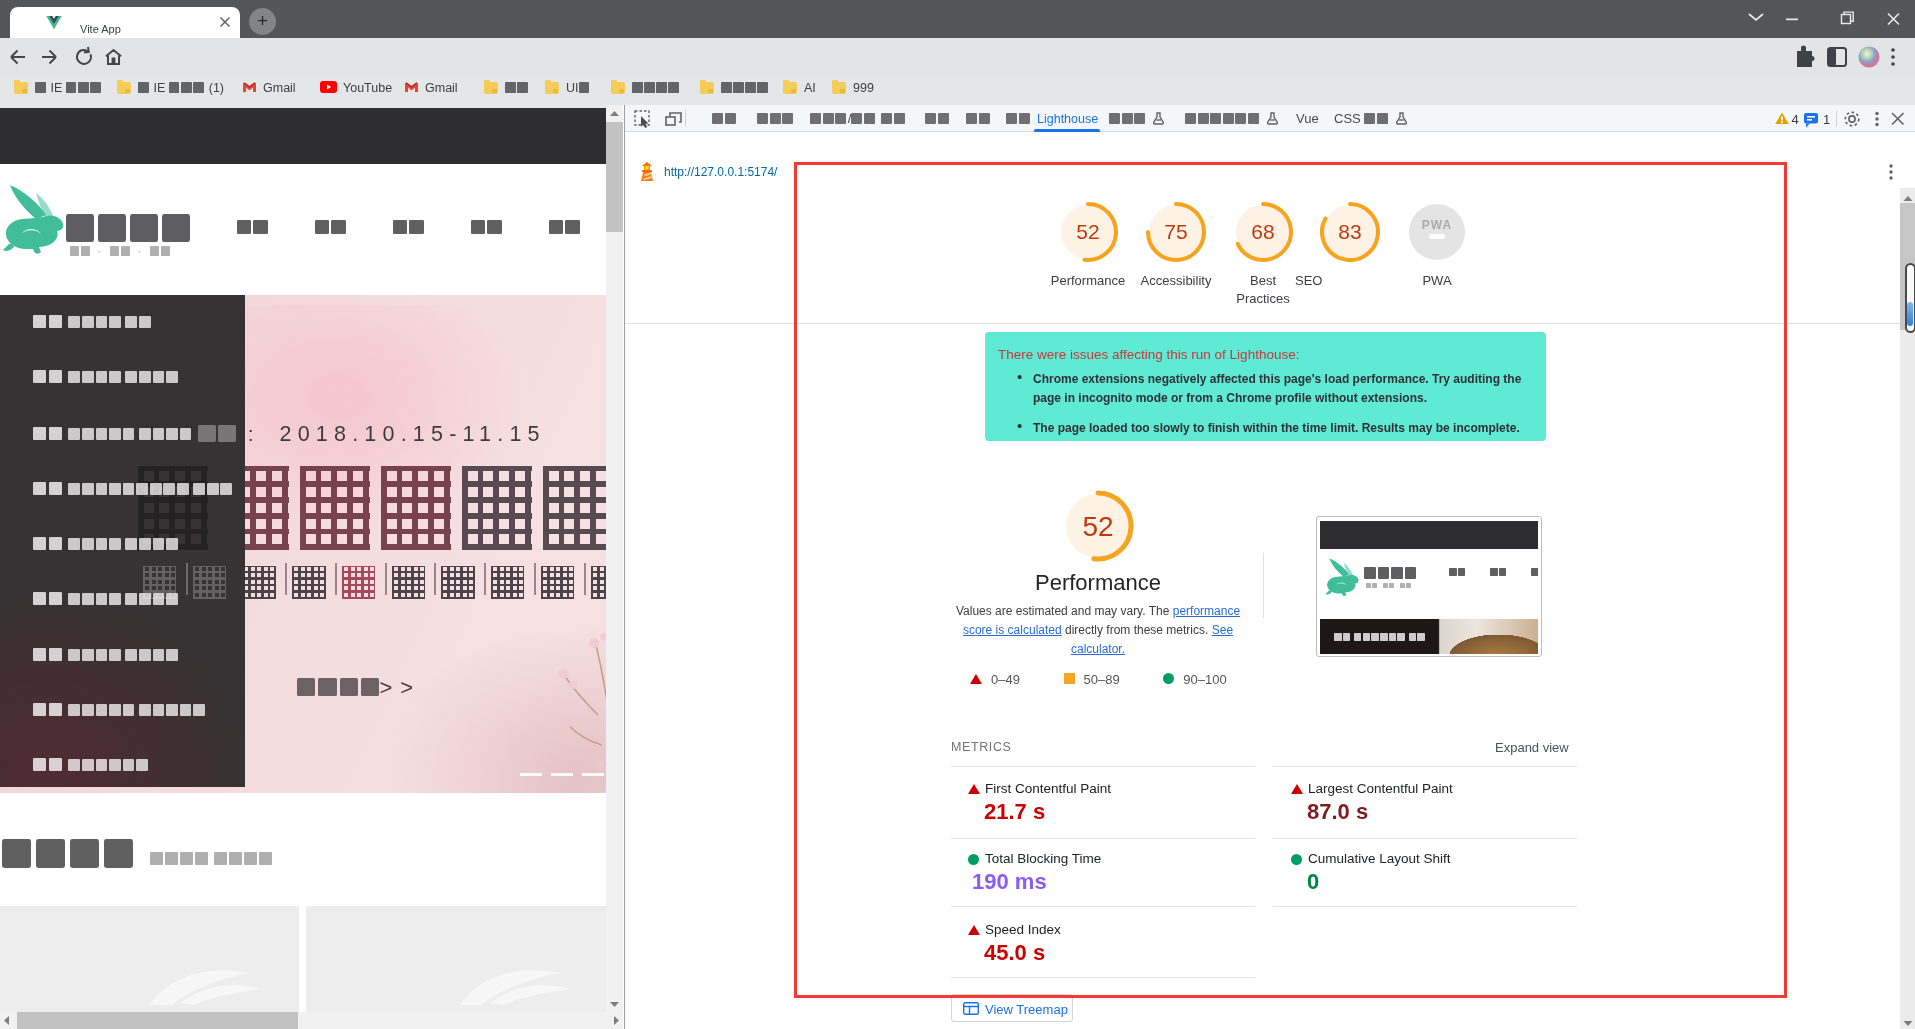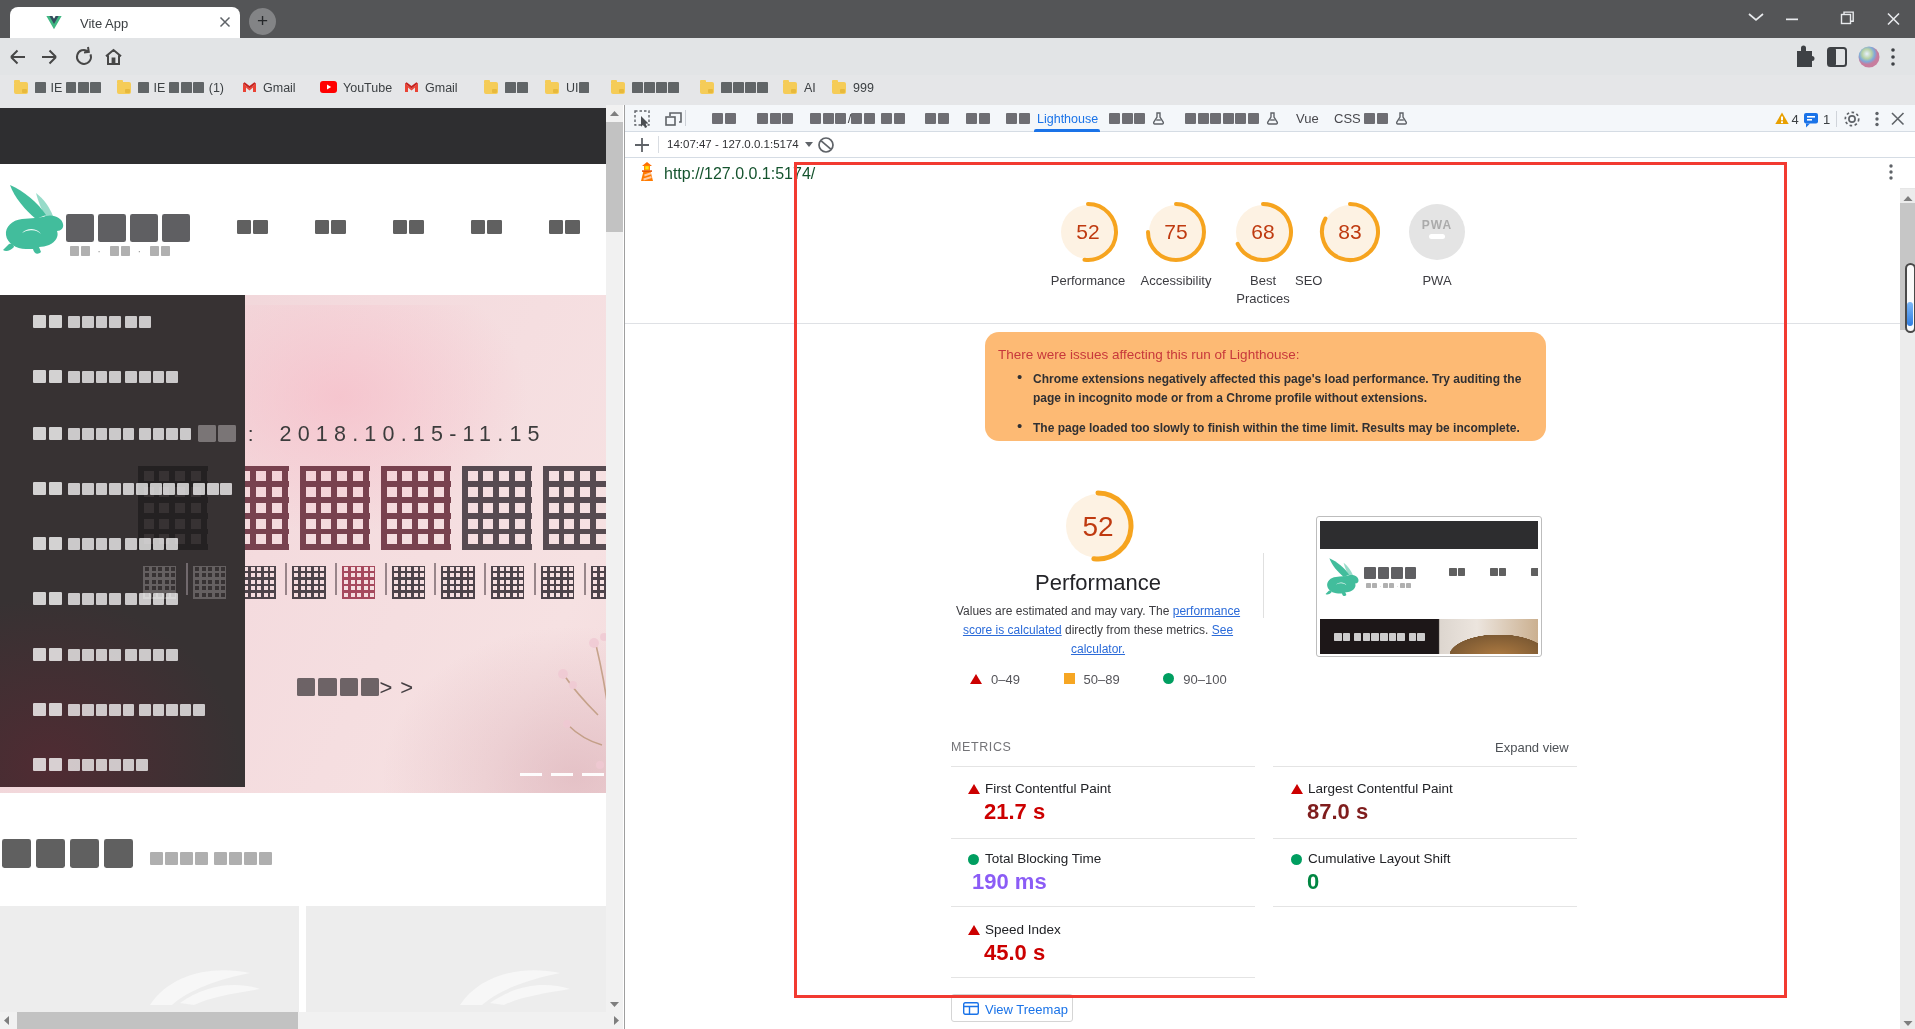--- a/index.html
+++ b/index.html
@@ -48,21 +48,21 @@
 a.lnk{color:#2b6bd9;text-decoration:underline;}
 </style></head>
 <body>
 <div id="root">
 <div class="abs" id="tabbar"></div>
 <div class="abs" id="tab">
       <svg style="position:absolute;left:36px;top:9px" width="16" height="14" viewBox="0 0 24 22">
         <path fill="#41b883" d="M14.8 0L12 4.8 9.2 0H0l12 20.8L24 0z"></path>
         <path fill="#35495e" d="M14.8 0L12 4.8 9.2 0H4.8L12 12.5 19.2 0z"></path>
       </svg>
-      <span style="position:absolute;left:70px;top:9px;font-size:13px;color:#3c4043;">Vite App</span>
+      <span style="position:absolute;left:70px;top:16px;font-size:11px;color:#3c4043;">Vite App</span>
       <svg style="position:absolute;right:9px;top:9px" width="12" height="12">
         <path d="M1.5 1.5 l9 9 M10.5 1.5 l-9 9" stroke="#5f6368" stroke-width="1.5"></path>
       </svg>
     </div>
 <div class="abs" id="newtab">+</div>
 <svg class="abs" style="left:1741px;top:0" width="174" height="38">
       <path d="M8 14 l7 6 7-6" stroke="#e8eaed" stroke-width="1.7" fill="none"></path>
       <rect x="45" y="18.5" width="12" height="1.7" fill="#e8eaed"></rect>
       <rect x="100.5" y="14.5" width="9" height="9" fill="none" stroke="#e8eaed" stroke-width="1.4"></rect>
       <path d="M103 14.5 v-2.4 h9.2 v9.2 h-2.5" stroke="#e8eaed" stroke-width="1.4" fill="none"></path>
@@ -257,41 +257,30 @@
             <circle cx="80" cy="11" r="6.7" stroke-dasharray="2.6 2.55"></circle>
           </g>
       <g fill="#5f6368">
             <circle cx="105" cy="5.5" r="1.7"></circle>
             <circle cx="105" cy="11" r="1.7"></circle>
             <circle cx="105" cy="16.5" r="1.7"></circle>
           </g>
       <path d="M120 5 l11.5 11.5 M131.5 5 l-11.5 11.5" stroke="#5f6368" stroke-width="1.6"></path>
         </svg>
 </div>
-<div id="dtrow2">
-      <svg style="position:absolute;left:8px;top:4px" width="18" height="18">
-          <path d="M9 2 v14 M2 9 h14" stroke="#5f6368" stroke-width="1.8"></path>
-        </svg>
-      <div style="position:absolute;left:33px;top:4px;width:1px;height:17px;background:#d9dde2"></div>
-      <div style="position:absolute;left:42px;top:6px;font-size:11.5px;color:#303134">14:07:47 - 127.0.0.1:5174 <span style="display:inline-block;width:0;height:0;border-left:4.5px solid transparent;border-right:4.5px solid transparent;border-top:5.5px solid #5f6368;vertical-align:1px;margin-left:3px"></span></div>
-      <svg style="position:absolute;left:192px;top:4px" width="18" height="18">
-          <circle cx="9" cy="9" r="7" fill="none" stroke="#5f6368" stroke-width="1.7"></circle>
-          <path d="M4.2 4.8 l9.6 8.4" stroke="#5f6368" stroke-width="1.7"></path>
-        </svg>
-    </div>
 <div id="dtrow3">
       <svg style="position:absolute;left:13px;top:4px" width="18" height="21" viewBox="0 0 18 21">
         <path d="M9 0 l5 4 h-10 z" fill="#ff6d00"></path>
           <rect x="6" y="3.5" width="6" height="5" fill="#ff8f00"></rect>
           <rect x="7.3" y="4.2" width="3.4" height="3.2" fill="#ffe612"></rect>
         <path d="M5.5 9 h7 l2.5 10 h-12 z" fill="#ff7b00"></path>
         <path d="M6.2 12.5 l6.5 -2.2 .5 2 -6.6 2.3z M5.4 16.5 l7.8-2.6 .5 2 -8 2.7z" fill="#ffc9a3"></path>
         <rect x="4" y="8.3" width="10" height="1.6" fill="#e65100"></rect>
         </svg>
-      <div style="position:absolute;left:39px;top:7px;font-size:16px;color:#14532d">http://127.0.0.1:5174/</div>
+      <div style="position:absolute;left:39px;top:7px;font-size:12px;color:#0369a1">http://127.0.0.1:5174/</div>
       <svg style="position:absolute;left:1263px;top:5px" width="6" height="18">
           <g fill="#5f6368">
             <circle cx="3" cy="3" r="1.7"></circle>
             <circle cx="3" cy="9" r="1.7"></circle>
             <circle cx="3" cy="15" r="1.7"></circle>
           </g>
         </svg>
     </div>
 <div id="report">
 <div class="mdiv" style="left:0;top:137px;width:1275px;background:#dfe1e5"></div>
@@ -319,21 +308,21 @@
       <circle cx="29" cy="29" r="28" fill="#e4e4e4"></circle>
       <text x="29" y="26" text-anchor="middle" font-size="12" font-weight="bold" fill="#ababab" letter-spacing="1">PWA</text>
       <rect x="21" y="31" width="16" height="5" rx="2.5" fill="#fff"></rect>
         </svg>
 <div class="abs glabel" style="left:408px;top:87px;width:110px;text-align:center">Performance</div>
 <div class="abs glabel" style="left:496px;top:87px;width:110px;text-align:center">Accessibility</div>
 <div class="abs glabel" style="left:583px;top:87px;width:110px;text-align:center">Best</div>
 <div class="abs glabel" style="left:670px;top:87px;width:110px;">SEO</div>
 <div class="abs glabel" style="left:757px;top:87px;width:110px;text-align:center">PWA</div>
 <div class="abs glabel" style="left:583px;top:105px;width:110px;text-align:center">Practices</div>
-<div class="abs" style="left:360px;top:146px;width:561px;height:109px;background:#fdba74;border-radius:14px">
+<div class="abs" style="left:360px;top:146px;width:561px;height:109px;background:#5eead4;border-radius:4px">
       <div style="position:absolute;left:13px;top:15px;font-size:13.5px;color:#c7383b">There were issues affecting this run of Lighthouse:</div>
       <div style="position:absolute;left:48px;top:38px;width:500px;font-size:12px;font-weight:bold;color:#303033;line-height:19px">
         <div style="position:relative"><span style="position:absolute;left:-16px;top:-3px;font-weight:normal;font-size:15px">•</span>Chrome extensions negatively affected this page's load performance. Try auditing the page in incognito mode or from a Chrome profile without extensions.</div>
         <div style="position:relative;margin-top:11px"><span style="position:absolute;left:-16px;top:-3px;font-weight:normal;font-size:15px">•</span>The page loaded too slowly to finish within the time limit. Results may be incomplete.</div>
       </div>
         </div>
 <svg class="abs" style="left:434px;top:301px" width="78" height="78">
       <circle cx="39" cy="39" r="32" fill="#fdf2e3"></circle>
       <path d="M 39.00 6.00 A 33 33 0 1 1 34.86 71.74" stroke="#f6a41f" stroke-width="5" fill="none" stroke-linecap="round"></path>
       <text x="39" y="48.8" text-anchor="middle" font-size="28" fill="#bf3a10" font-family="Liberation Sans">52</text>

